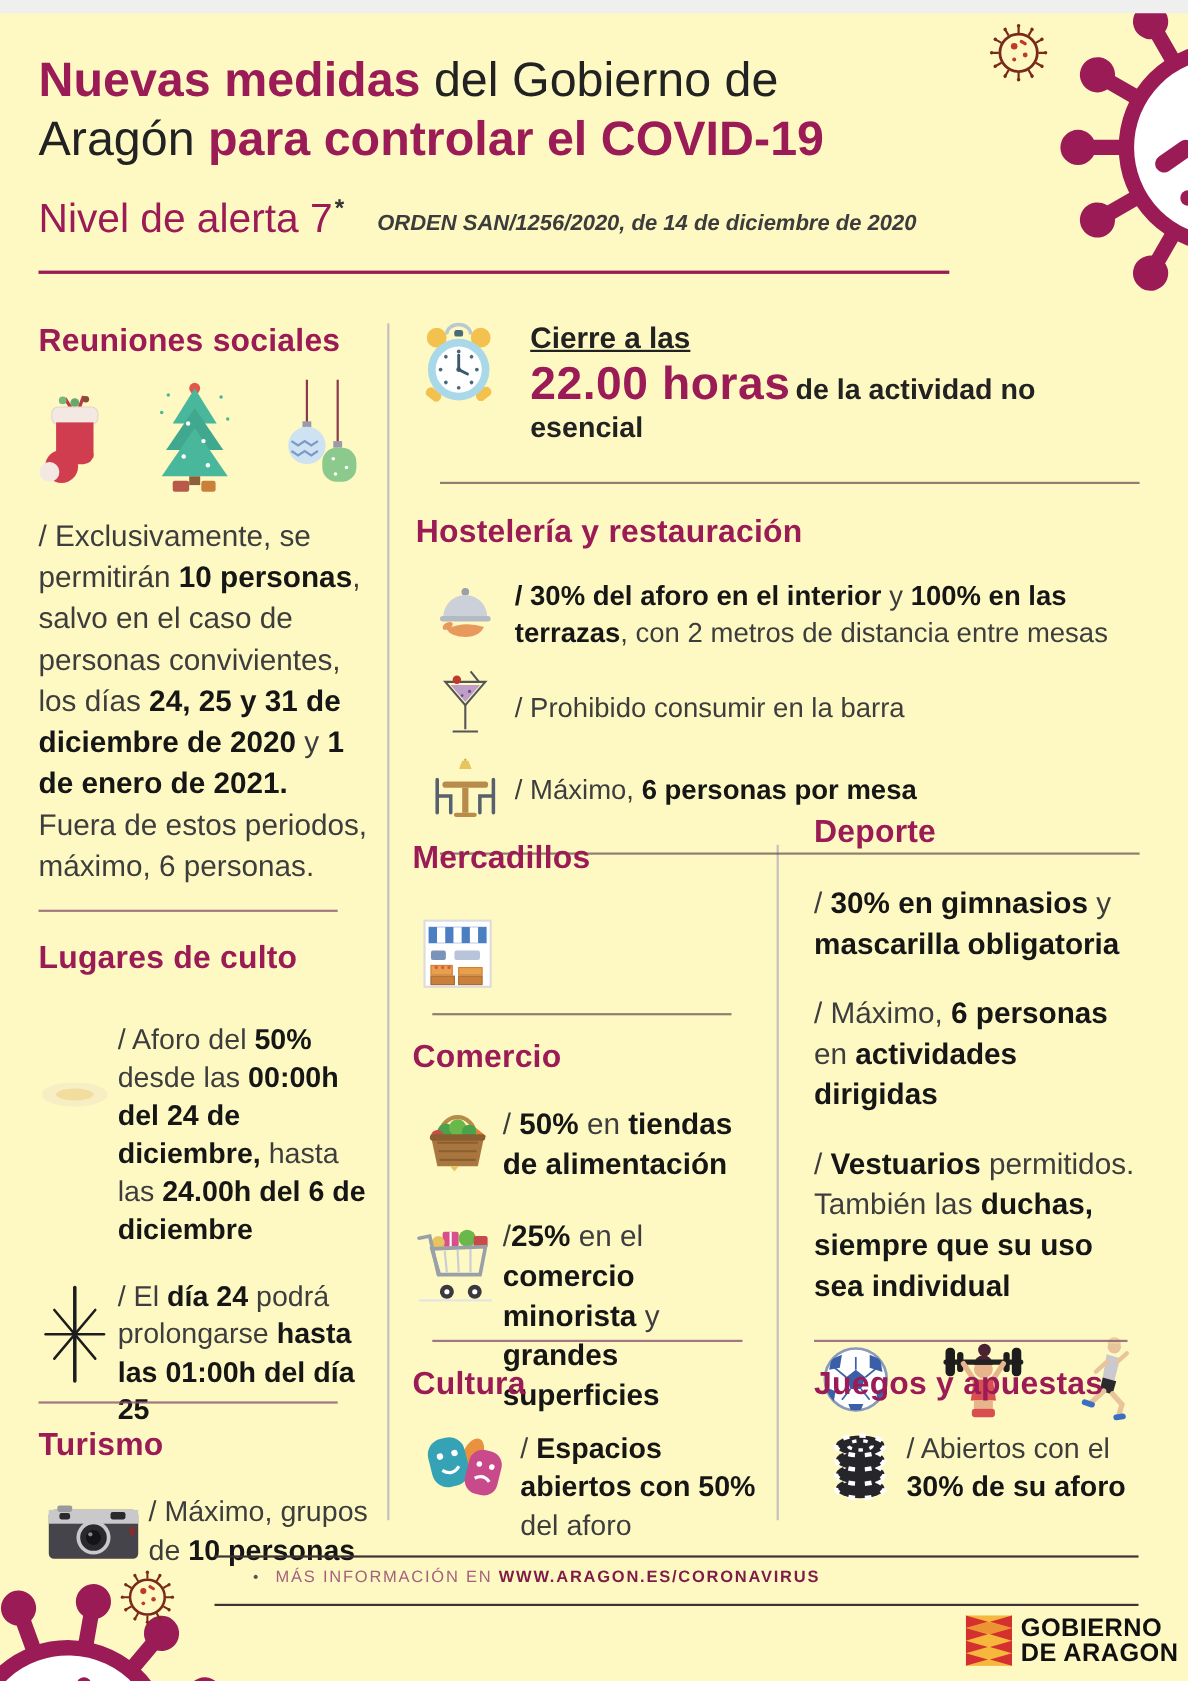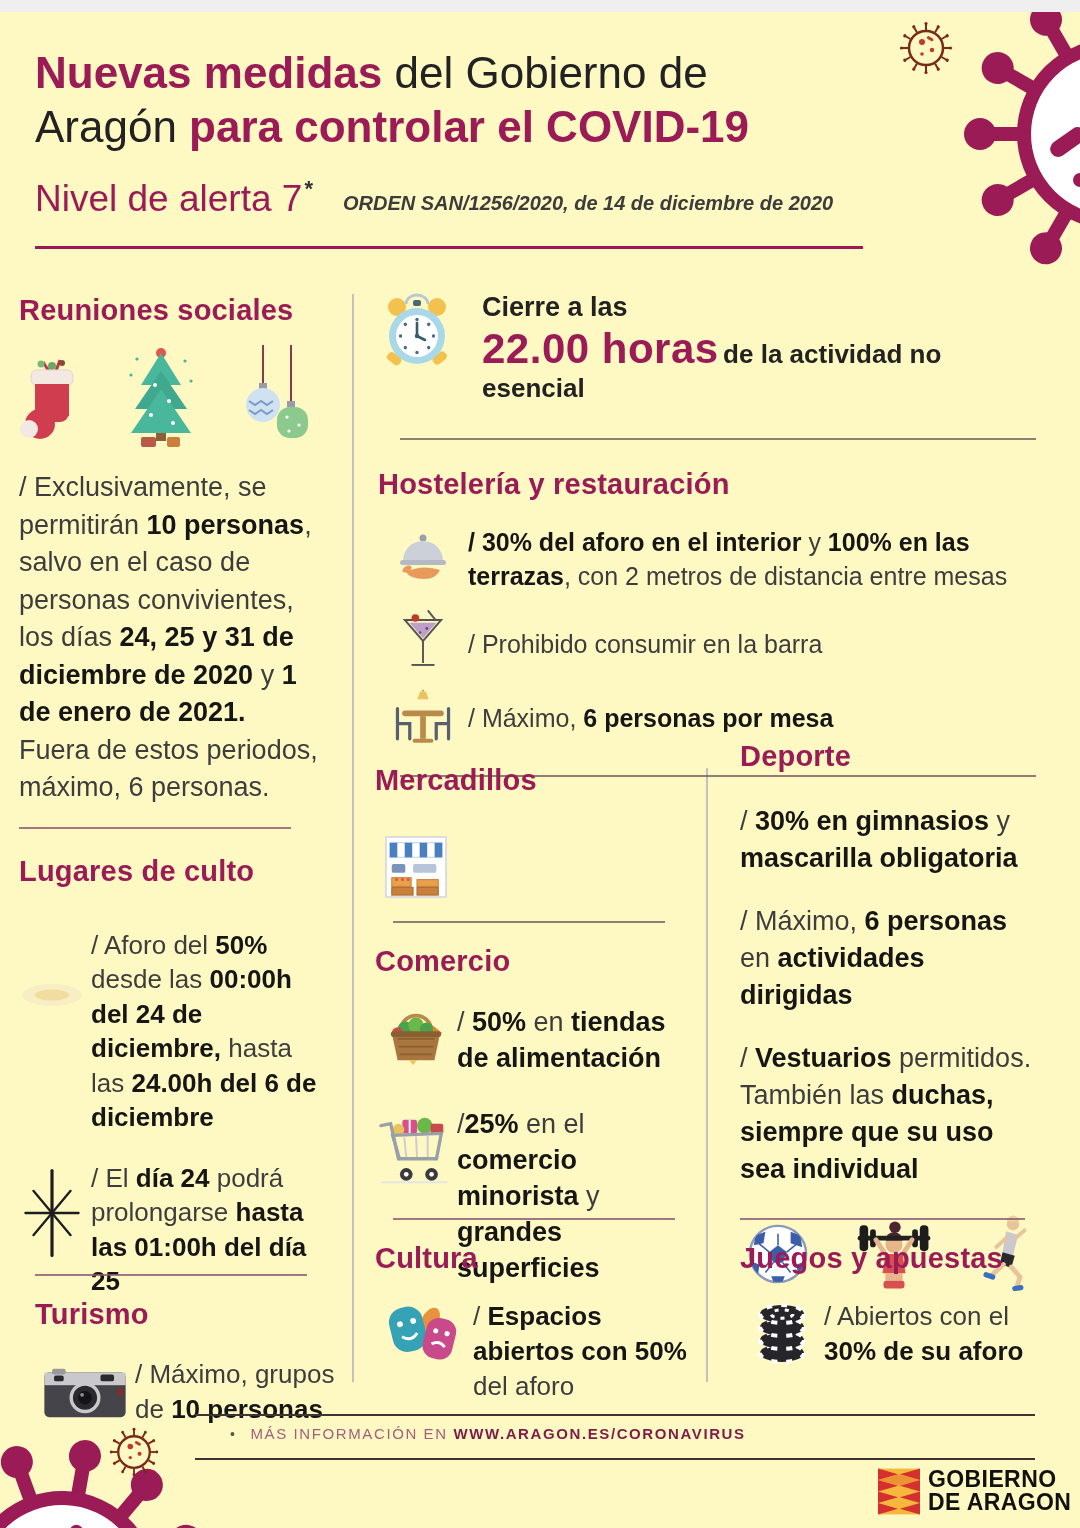--- a/index.html
+++ b/index.html
@@ -28,21 +28,21 @@
   .title .seg span.b{font-weight:800;}
   .title .seg span.a{color:var(--accent);}
   .alert-row{margin-top:24px;display:flex;align-items:flex-start;}
   .alert{font-size:37px;font-weight:400;color:var(--accent);}
   .alert-sup{font-size:22px;color:#333;margin-left:2px;margin-top:-2px;font-weight:700;}
   .order{font-size:20px;font-style:italic;font-weight:600;color:#3c3c3c;margin-left:30px;margin-top:14px;}
   
   .row{display:flex;align-items:flex-start;}
   .icon-cell{flex:none;display:flex;justify-content:center;}
   
-  .cierre-l1{font-size:27px;font-weight:800;color:#222;}
+  .cierre-l1{font-size:27px;font-weight:800;color:#222;text-decoration:underline;}
   .cierre-l2{margin-top:2px;}
   .cierre-time{font-size:42px;font-weight:800;color:var(--accent);letter-spacing:.5px;}
   .cierre-suf{font-size:26px;font-weight:800;color:#222;}
   
   .finfo{font-size:15px;letter-spacing:1.6px;font-weight:500;color:#a4607c;}
   .finfo .url{font-weight:800;color:#7e1b47;}
   .finfo .blt{color:#555;margin-right:14px;font-size:14px;}
   .logo-txt{font-size:23px;line-height:23px;font-weight:900;color:#111;letter-spacing:.4px;}
 </style>
 </head>
@@ -197,21 +197,21 @@
       <span class="alert">Nivel de alerta 7</span>
       <span class="alert-sup">*</span>
       <span class="order">ORDEN SAN/1256/2020, de 14 de diciembre de 2020</span>
     </div>
     <div class="hr accent" style="margin-top:26px;width:828px"></div>
   </div>
 
   <div class="vline" style="left:352px;top:282px;height:1088px"></div>
   <div class="vline" style="left:706px;top:756px;height:614px"></div>
 
-  <div class="abs" style="left:19px;top:282px;width:302px">
+  <div class="abs" style="left:35px;top:282px;width:302px">
     <h2 class="sec-h">Reuniones sociales</h2>
     <div class="row" style="margin:18px 0 20px;justify-content:space-between;align-items:flex-end;padding-right:10px">
       <svg width="64" height="94" viewBox="0 0 64 92">
         <g stroke="#b83a4a" stroke-width="3">
             <line x1="24" y1="6" x2="31" y2="17"></line>
             <line x1="41" y1="4" x2="37" y2="15"></line>
           </g>
         <circle cx="22" cy="8" r="3.5" fill="#7ab87a"></circle>
           <circle cx="33" cy="10" r="4" fill="#6aa86a"></circle>
           <circle cx="43" cy="7" r="3" fill="#8a4a3a"></circle>

